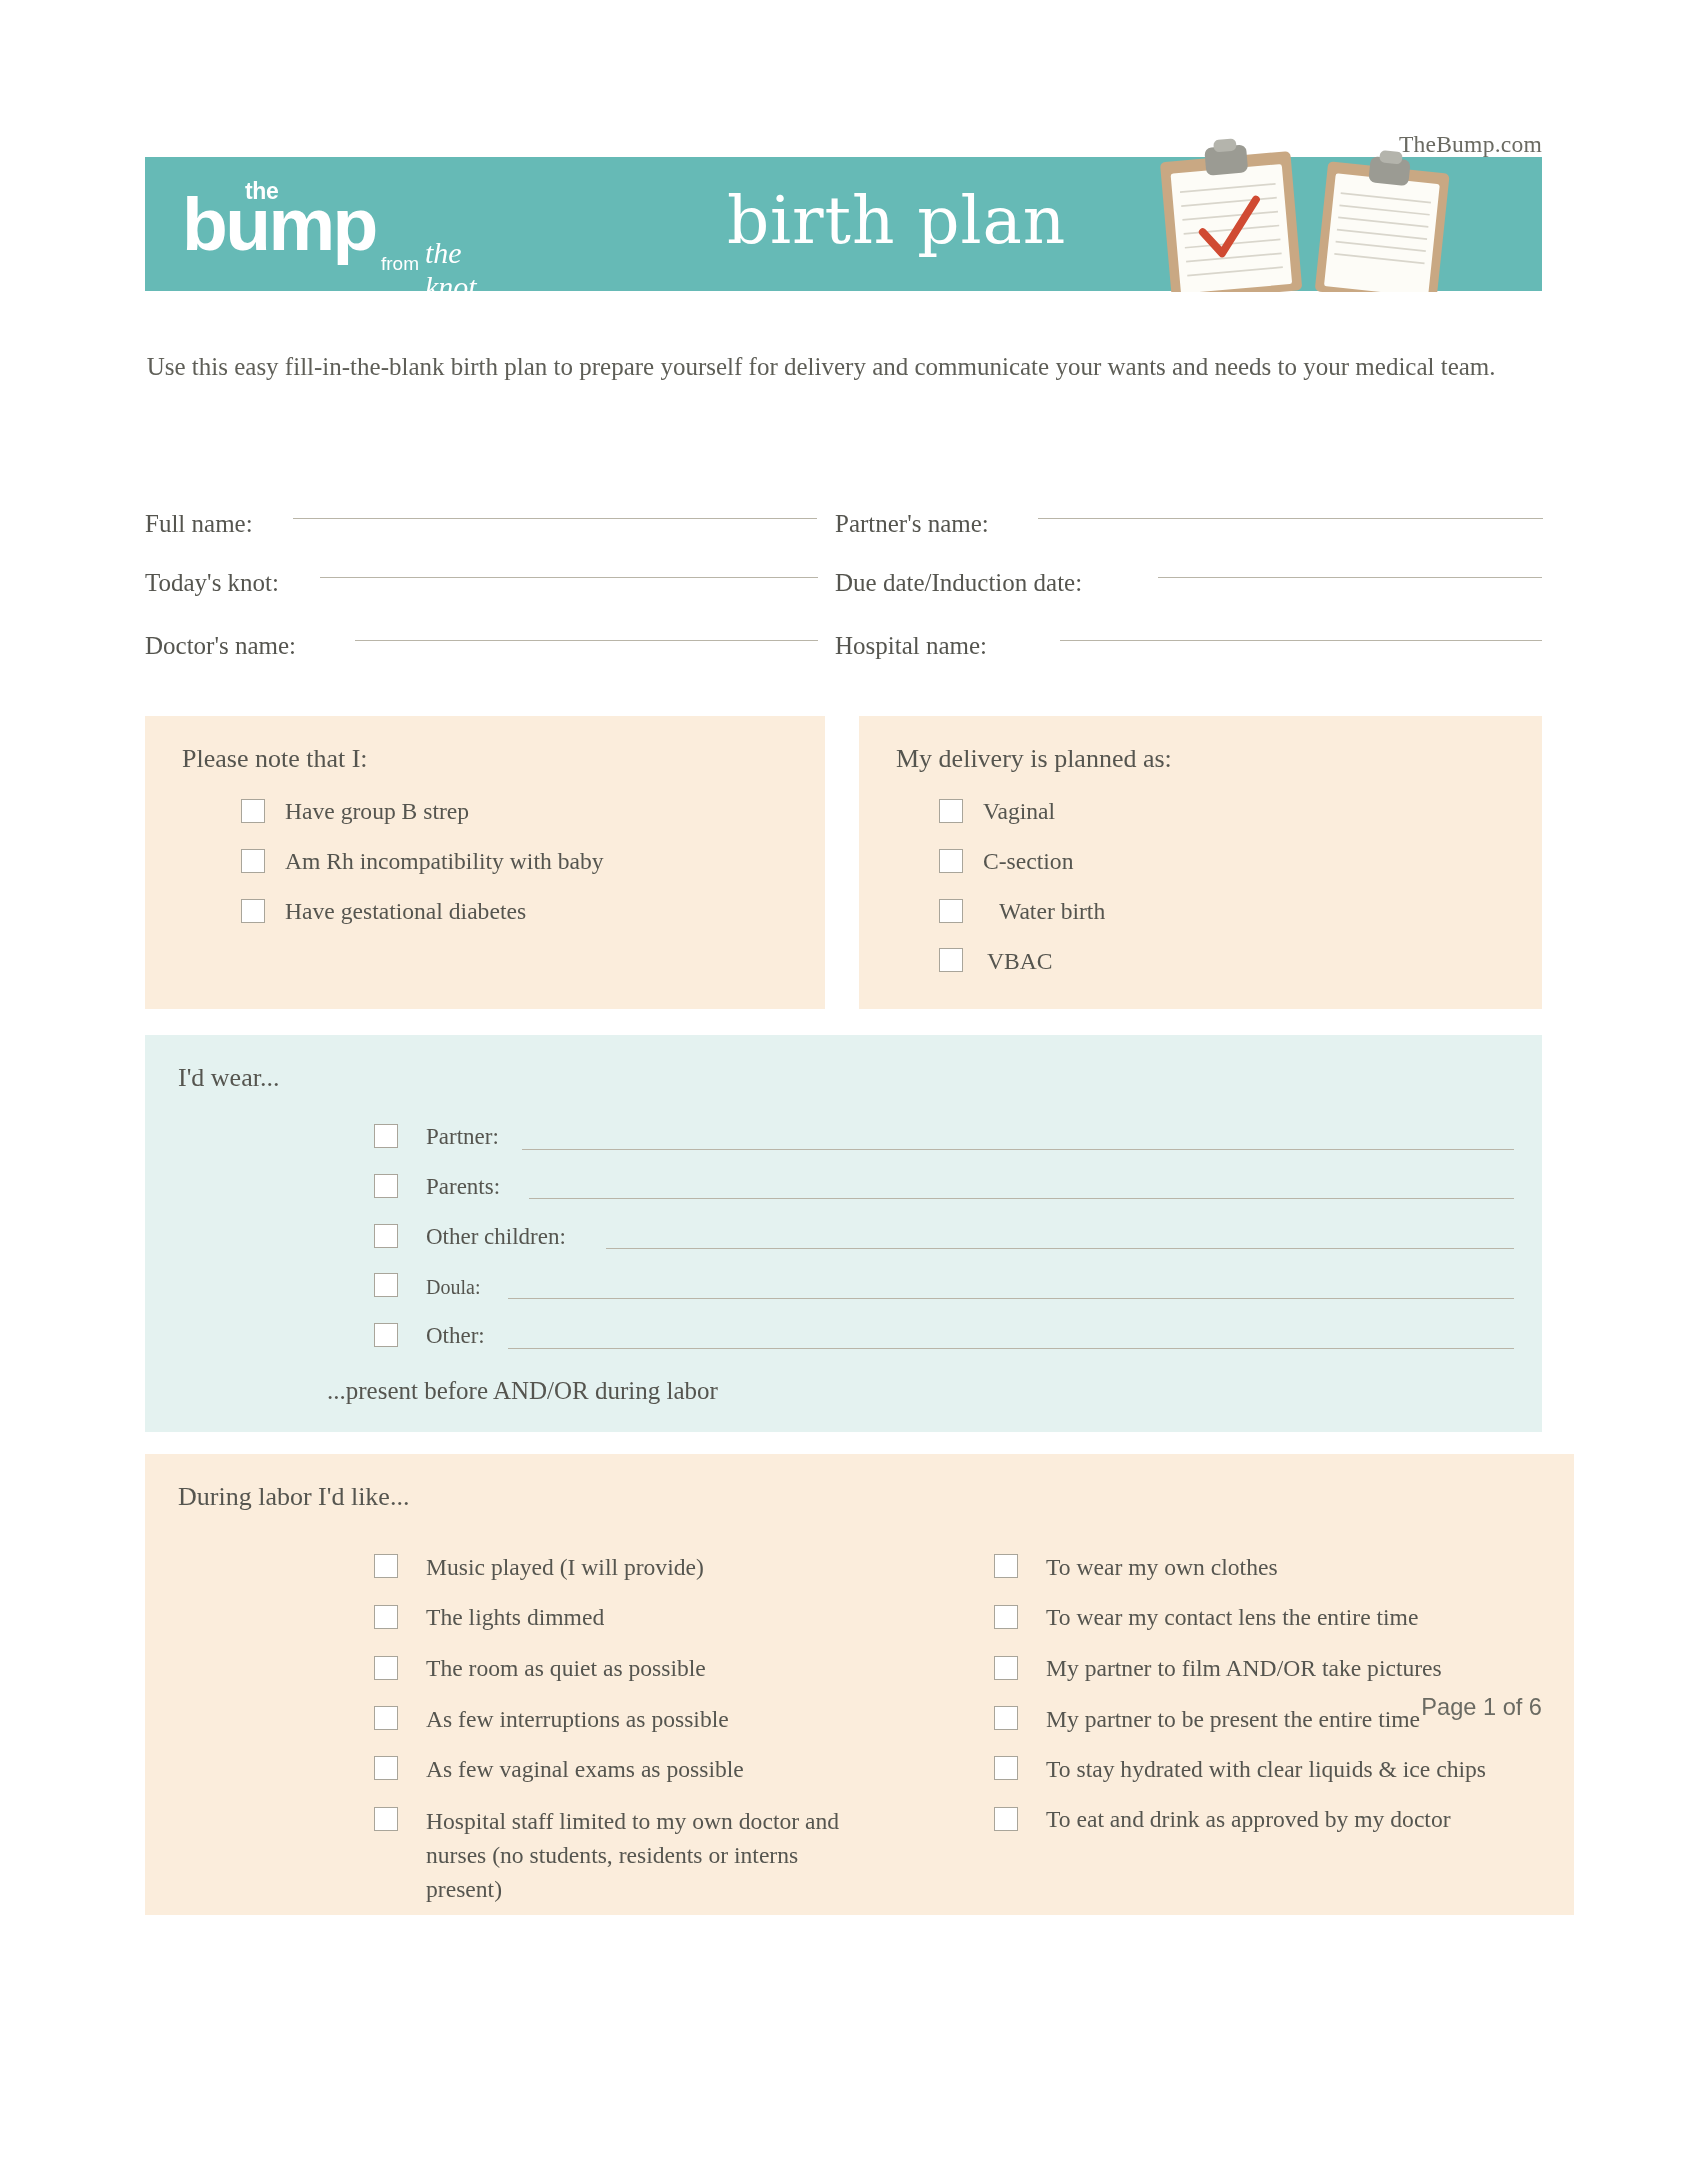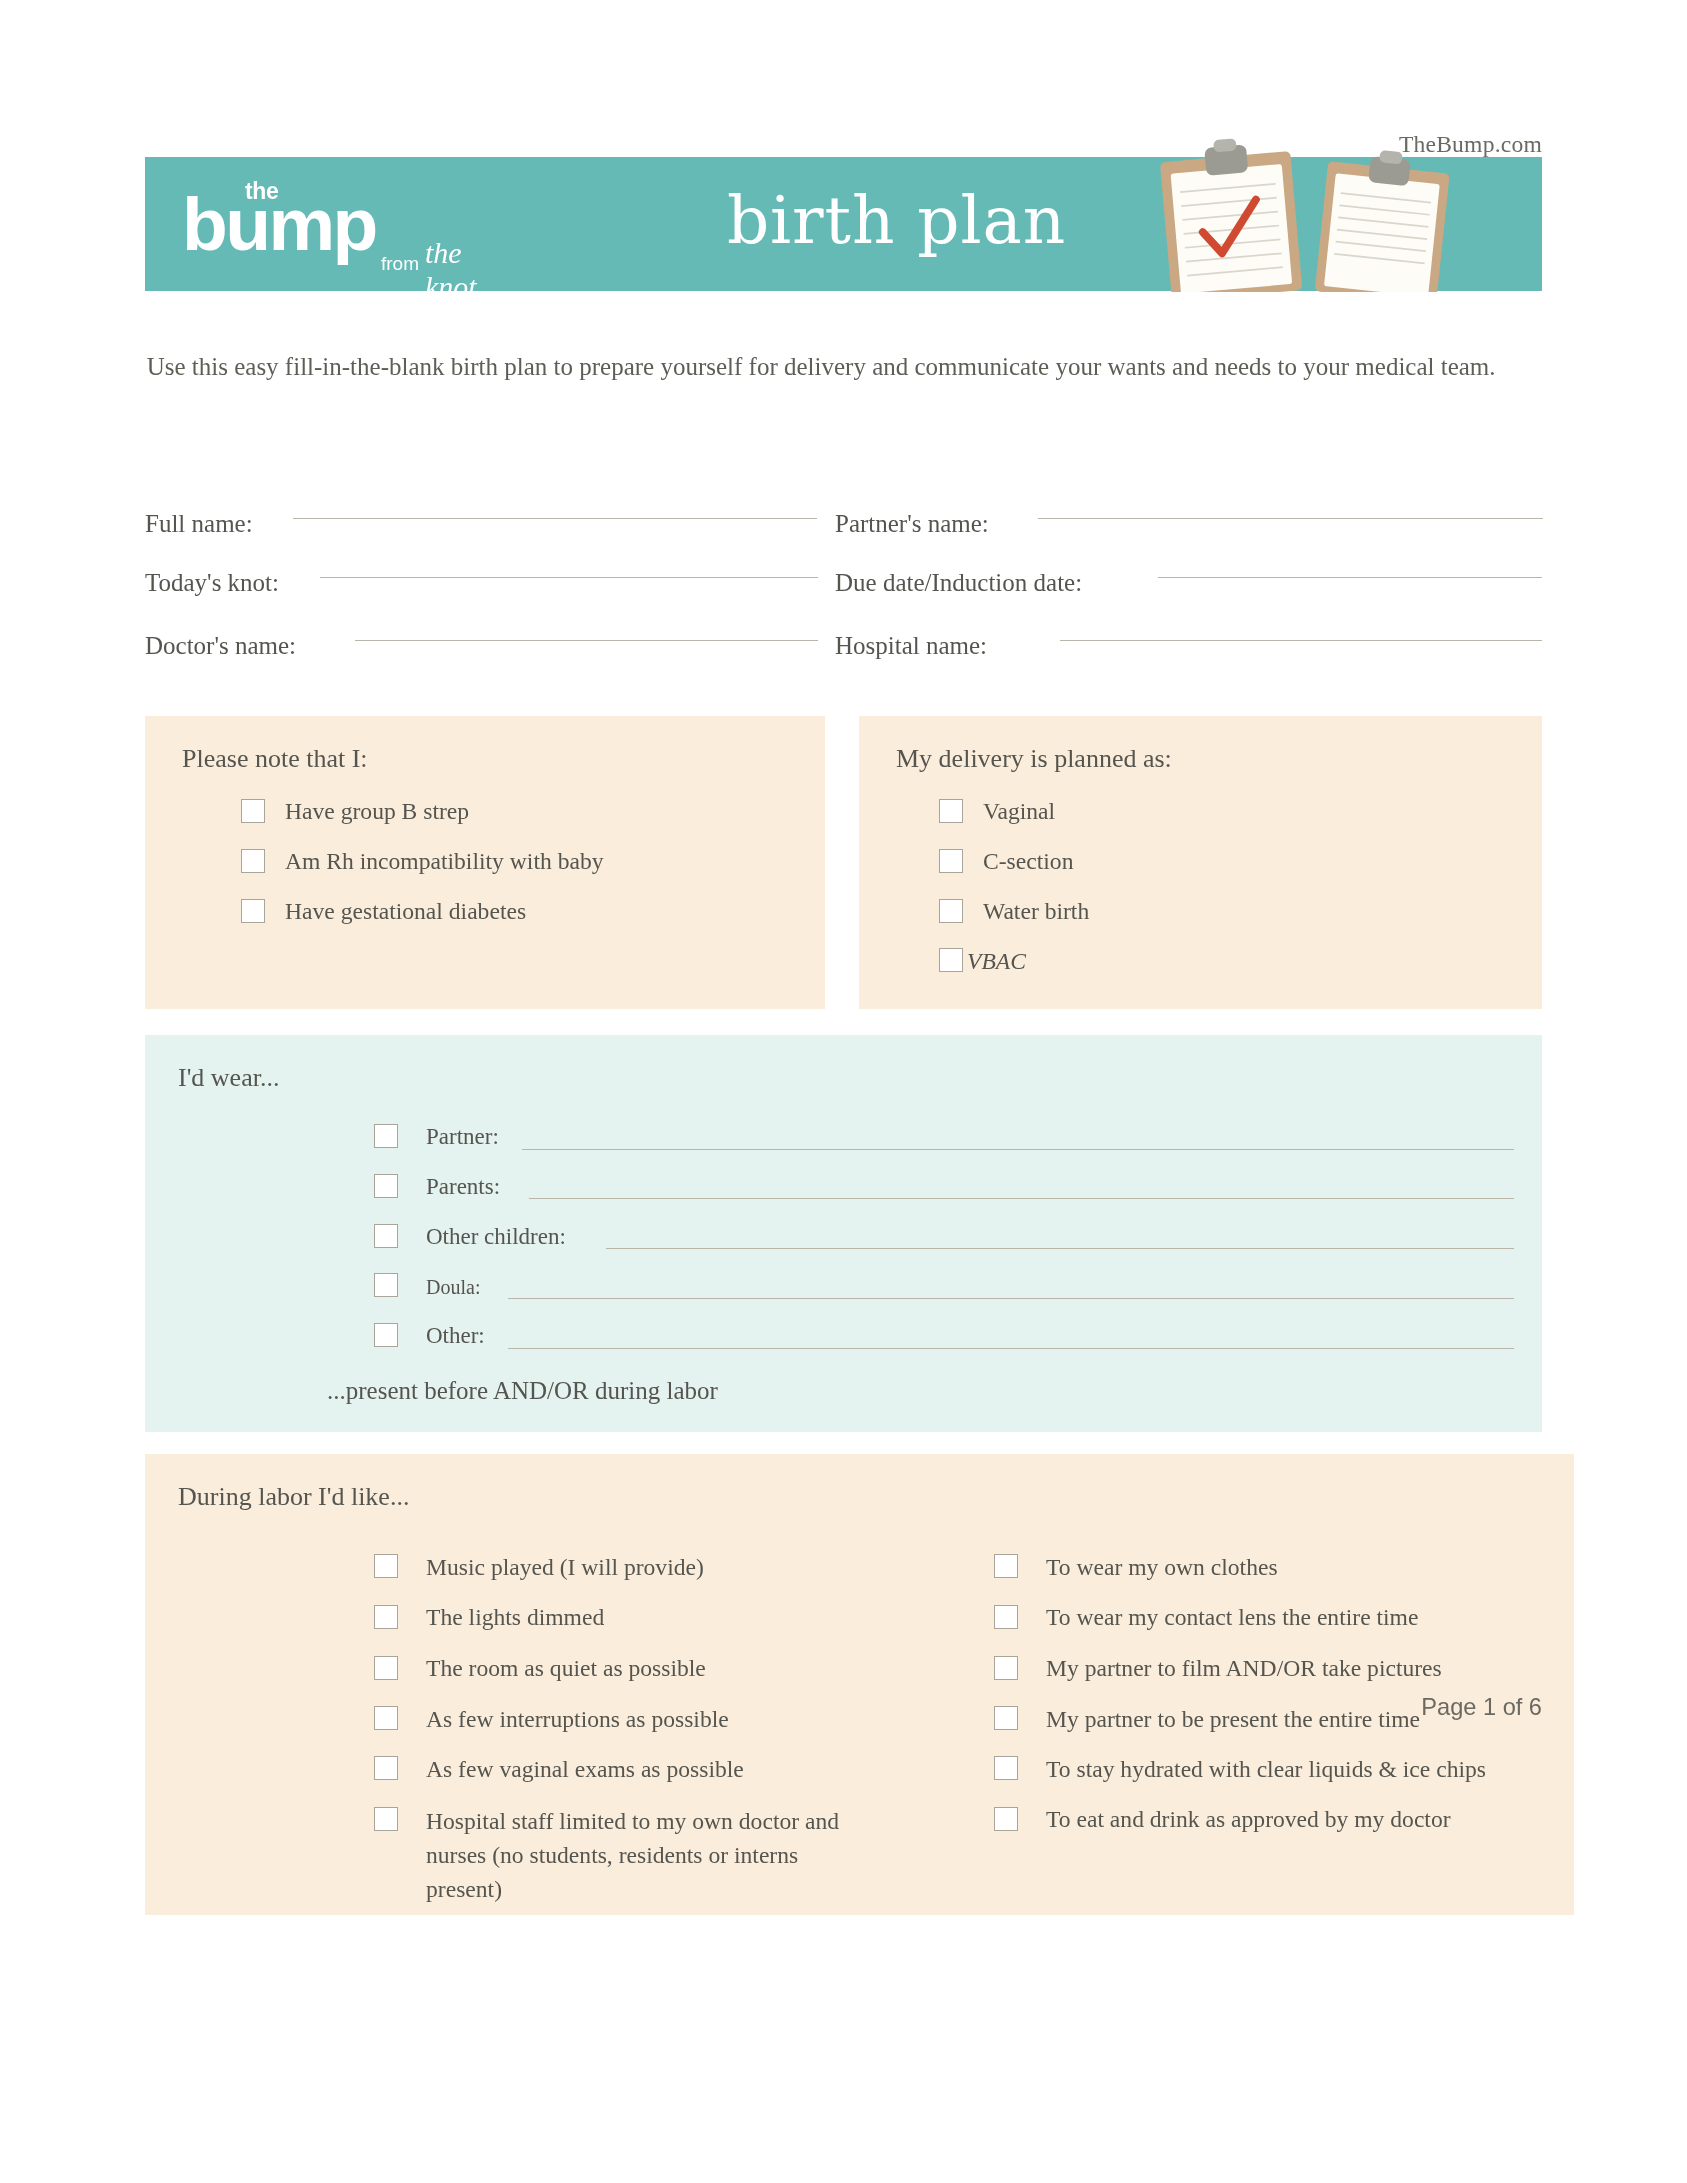--- a/index.html
+++ b/index.html
@@ -296,24 +296,24 @@
     <div class="box box-cream" style="left:714px; top:716px; width:683px; height:293px;">
       <div class="box-title" style="left:37px; top:28px;">My delivery is planned as:</div>
 
       <div class="chk" style="left:80px; top:83px;"></div>
       <div class="chk-label" style="left:124px; top:80px;">Vaginal</div>
 
       <div class="chk" style="left:80px; top:133px;"></div>
       <div class="chk-label" style="left:124px; top:130px;">C-section</div>
 
       <div class="chk" style="left:80px; top:183px;"></div>
-      <div class="chk-label" style="left:124px; top:180px;text-align:center;">Water birth</div>
+      <div class="chk-label" style="left:140px; top:180px;text-align:center;">Water birth</div>
 
       <div class="chk" style="left:80px; top:232px;"></div>
-      <div class="chk-label" style="left:108px; top:230px;font-style:italic;">VBAC</div>
+      <div class="chk-label" style="left:128px; top:230px;">VBAC</div>
     </div>
 
     <div class="box box-mint" style="left:0px; top:1035px; width:1397px; height:397px;">
       <div class="box-title" style="left:33px; top:28px;">I'd wear...</div>
 
       <div class="chk" style="left:229px; top:89px;"></div>
       <div class="chk-label" style="left:281px; top:87px; font-size:23px;">Partner:</div>
       <div class="write-line" style="left:377px; top:114px; width:992px;"></div>
 
       <div class="chk" style="left:229px; top:139px;"></div>

